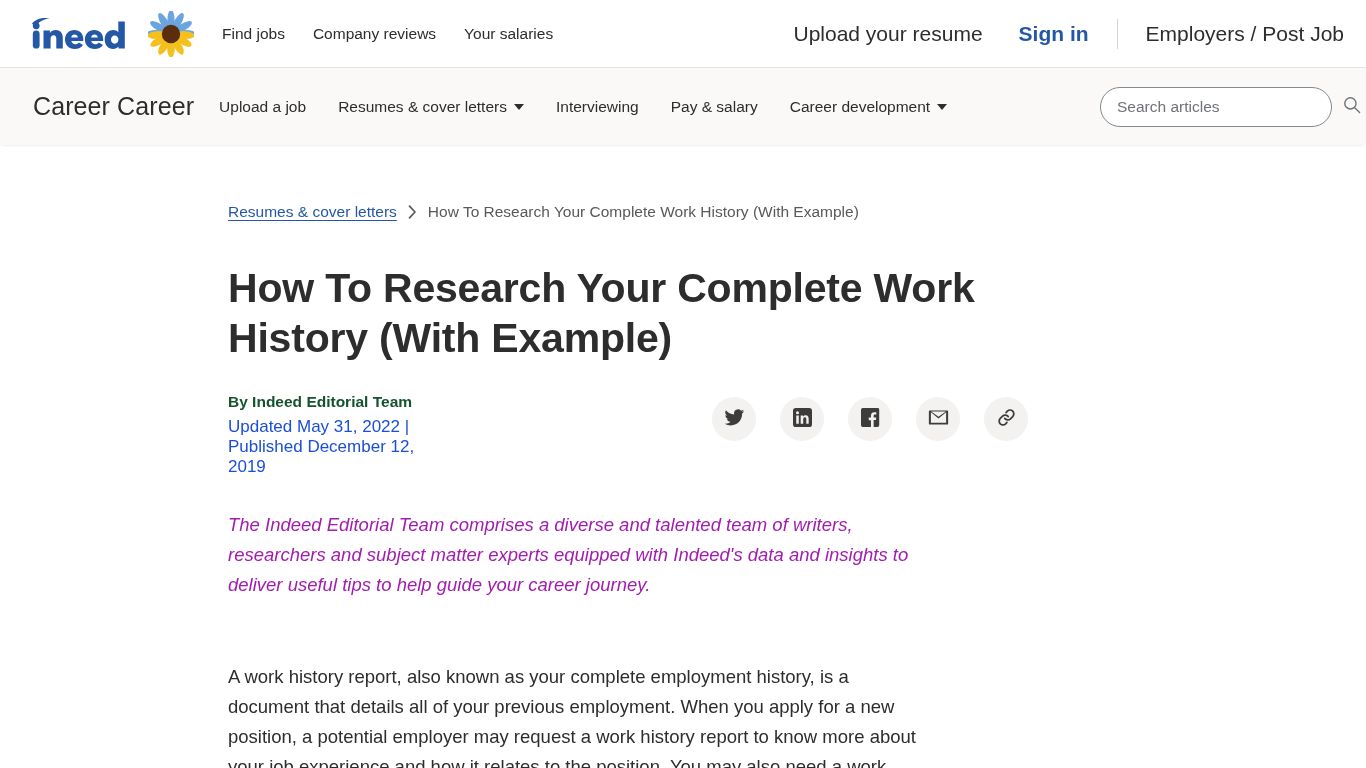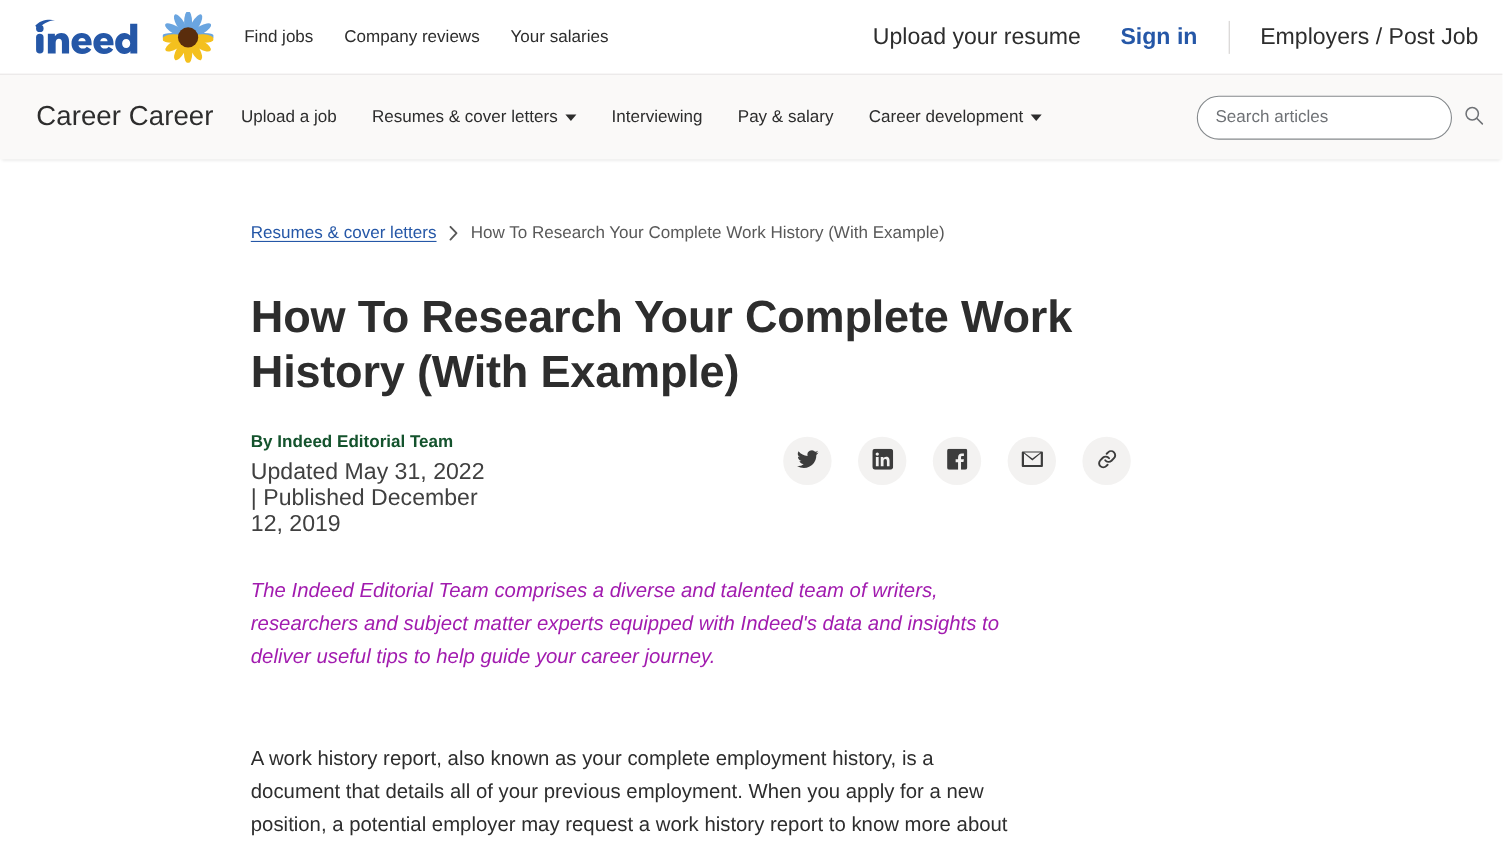--- a/index.html
+++ b/index.html
@@ -90,21 +90,21 @@
     width: 0; height: 0;
     margin-left: 7px;
     border-left: 5px solid transparent;
     border-right: 5px solid transparent;
     border-top: 6px solid #2d2d2d;
   }
   .cg-search-area {
     margin-left: auto;
     display: flex;
     align-items: center;
-    padding-right: 12px;
+    padding-right: 0;
   }
   .search-box {
     width: 232px;
     height: 40px;
     border: 1px solid #85898c;
     border-radius: 22px;
     background: #ffffff;
     padding: 0 16px;
     font-size: 15.5px;
     color: #2d2d2d;
@@ -165,22 +165,22 @@
     max-width: 800px;
   }
   .byline { }
   .byline .author {
     font-size: 15.5px;
     font-weight: bold;
     color: #14532d;
     margin-bottom: 6px;
   }
   .byline .dates {
-    font-size: 21px;
-    color: #404040;
+    font-size: 17px;
+    color: #1d4ed8;
   }
   .share-row {
     display: flex;
     align-items: center;
     margin-left: 268px;
     margin-top: 4px;
   }
   .share-btn {
     width: 44px; height: 44px;
     border-radius: 50%;

